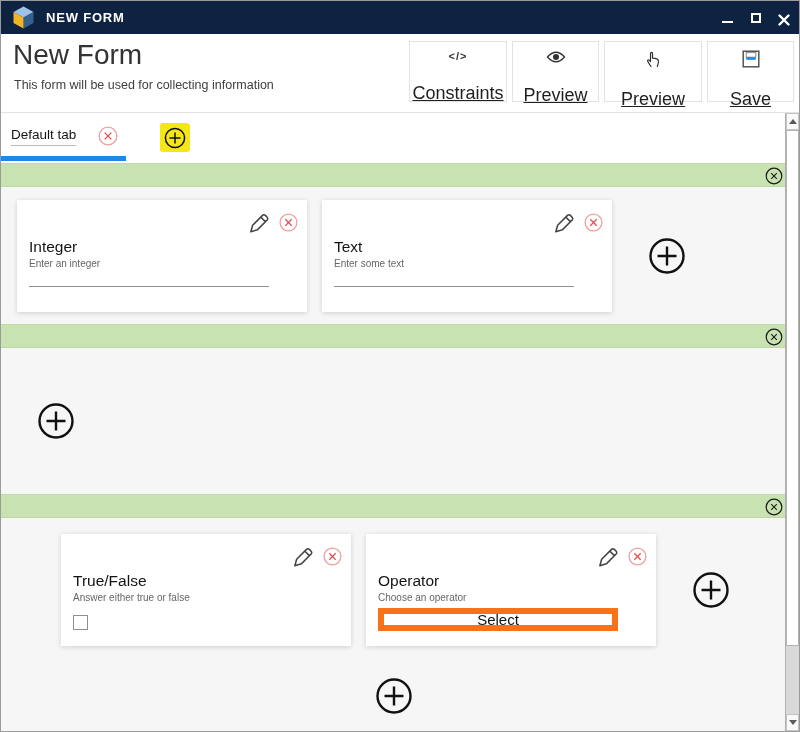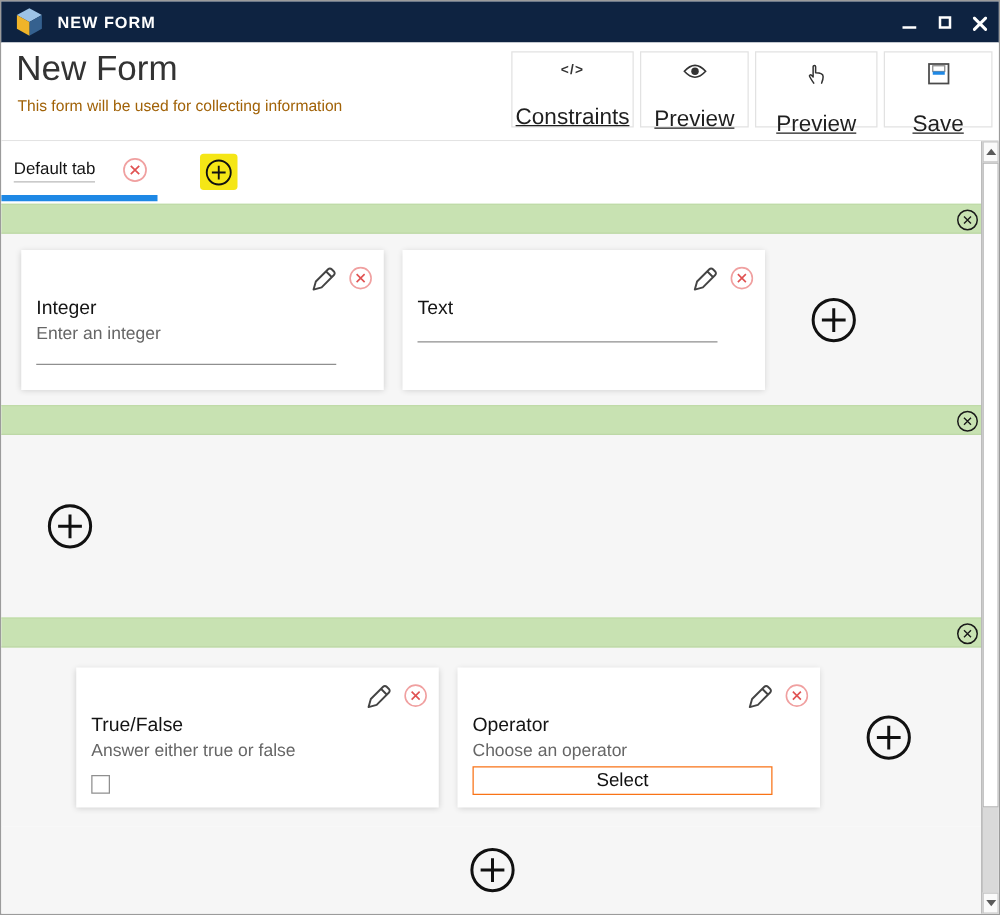--- a/index.html
+++ b/index.html
@@ -14,21 +14,21 @@
   .app-title { margin-left:12px; color:#fff; font-size:13px; font-weight:bold; letter-spacing:.8px; }
   .win-controls { margin-left:auto; margin-right:12px; display:flex; align-items:center; gap:16px; }
   .win-btn { width:12px; height:12px; position:relative; cursor:pointer; }
   .min-glyph { position:absolute; left:0; bottom:1px; width:11px; height:2px; background:#fff; }
   .max-glyph { position:absolute; left:1px; top:1px; width:10px; height:10px; border:2px solid #fff; }
 
   
   .header { position:absolute; top:33px; left:0; width:798px; height:79px; background:#fff;
             border-bottom:1px solid #e3e3e3; }
   .page-title { position:absolute; left:12px; top:5px; font-size:28px; font-weight:400; color:#333; }
-  .page-subtitle { position:absolute; left:13px; top:44px; font-size:12.5px; color:#a16207; }
+  .page-subtitle { position:absolute; left:13px; top:44px; font-size:12.5px; color:#404040; }
   .toolbar { position:absolute; right:5px; top:7px; display:flex; gap:5px; }
   .tool-btn { min-width:87px; max-width:98px; height:61px; background:#fff; border:1px solid #e2e2e2;
               display:flex; flex-direction:column; align-items:center; justify-content:flex-start;
               padding:8px 6px 4px; cursor:pointer; }
   .tool-btn .t-icon { height:18px; display:flex; align-items:center; justify-content:center; }
   .tool-btn .t-label { margin-top:20px; font-size:18px; color:#1f1f1f; text-align:center; line-height:1.3;text-decoration:underline; }
   .code-glyph { font-size:11px; color:#333; letter-spacing:1px; font-weight:bold; }
 
   
   .tabbar { position:absolute; top:112px; left:0; width:785px; height:50px; background:#fff; }
@@ -43,29 +43,29 @@
   .row-band { height:24px; background:#c8e2b2; border-top:1px solid #c0dba8; border-bottom:1px solid #bdd8a6;
               position:relative; }
   .row-band .band-x { position:absolute; right:3px; top:3px; cursor:pointer; }
   .row-body { background:#f6f6f6; display:flex; align-items:center; }
   .row-body-1 { height:137px; } .row-body-2 { height:146px; } .row-body-3 { height:143px;padding-left:44px; }
   .card { width:290px; height:112px; background:#fff; box-shadow:0 1px 5px rgba(0,0,0,.16);
           position:relative; padding:38px 12px 10px 12px; }
   .card-a { margin-left:16px; } .card-b { margin-left:15px; }
   .card-icons { position:absolute; top:12px; right:9px; display:flex; align-items:center; gap:9px; }
   .card-name { font-size:15.5px; color:#141414; }
-  .card-desc { font-size:14px; color:#666; margin-top:2px; }
+  .card-desc { font-size:10px; color:#666; margin-top:2px; }
   .underline-input { height:1px; background:#8f8f8f; margin:17px 26px 0 0; cursor:text; }
   .ts-input-wrap { position:relative; margin:4px 26px 0 0; }
   .ts-input { width:100%; height:27px; border:1px solid #a6a6a6; background:#fff; font-size:15px;
               color:#333; padding:0 26px 0 7px; font-family:"Liberation Sans",sans-serif; }
   .ts-input::placeholder { color:#b4b4b4; opacity:1; }
   .keypad { position:absolute; right:7px; top:8px; }
   .checkbox { width:15px; height:15px; border:1px solid #8f8f8f; background:#fff; margin-top:12px; cursor:pointer; }
-  .select-btn { margin:5px 26px 0 0; height:23px; border:1px solid #f97316; background:#fff;
+  .select-btn { margin:5px 26px 0 0; height:23px; border:6px solid #f97316; background:#fff;
                 display:flex; align-items:center; justify-content:center; font-size:15px; color:#111; cursor:pointer; }
   .row-add { margin-left:36px; cursor:pointer; width:38px; height:38px; }
   .bottom-area { height:70px; background:#f6f6f6; display:flex; align-items:center; justify-content:center; }
   .bottom-add { width:38px; height:38px; cursor:pointer; }
 
   
   .scrollbar { position:absolute; top:112px; right:0; width:14px; height:618px; background:#d9d9d9;
                border-left:1px solid #b0b0b0; }
   .sb-up, .sb-down { position:absolute; left:0; width:13px; height:17px; background:#fafafa;
                      border:1px solid #c4c4c4; display:flex; align-items:center; justify-content:center; cursor:pointer; }
@@ -235,20 +235,21 @@
       <div class="card card-b">
         <div class="card-icons">
           <svg width="22" height="22" viewBox="0 0 17 17">
               <use href="#svg-pencil"></use>
             </svg>
           <svg width="19" height="19" viewBox="0 0 19 19">
               <use href="#svg-circle-x-red"></use>
             </svg>
         </div>
         <div class="card-name">Text</div>
+        <div class="card-desc">Enter some text</div>
         <div class="underline-input"></div>
       </div>
       <svg class="row-add" viewBox="0 0 38 38">
           <use href="#svg-circle-plus"></use>
         </svg>
     </div>
 
     <div class="row-band">
       <svg class="band-x" width="18" height="18" viewBox="0 0 18 18">
           <use href="#svg-circle-x-black"></use>

